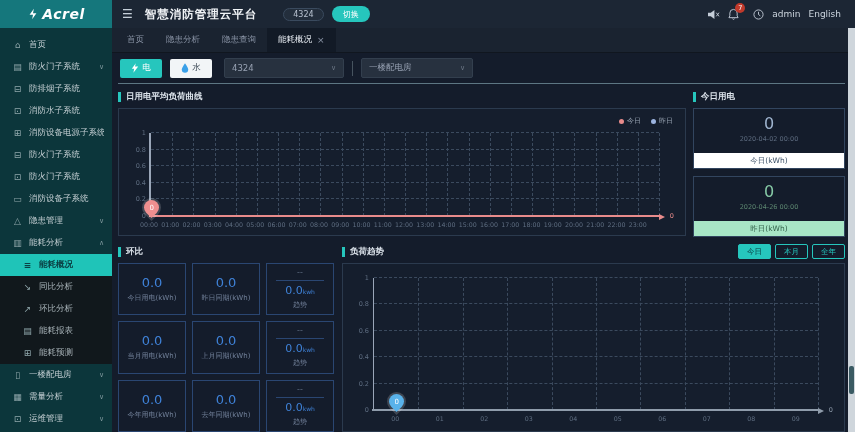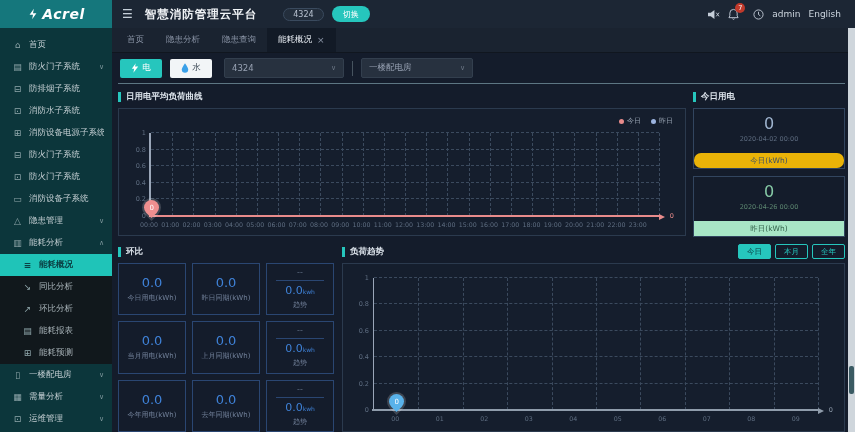--- a/index.html
+++ b/index.html
@@ -91,21 +91,21 @@
   .lg-item .dot { width:5px; height:5px; border-radius:50%; }
   .lg-item span:last-child { font-size:7px; color:#9aa5b4; }
 
   
   .peak-cards { display:flex; flex-direction:column; gap:7px; }
   .peak-card { border:1px solid #32455f; height:61px; display:flex; flex-direction:column; overflow:hidden; }
   .pk-value { text-align:center; font-size:16px; margin-top:5px; }
   .pk-time { text-align:center; font-size:6.5px; margin-top:2px; }
   .pk-foot { margin-top:auto; height:15px; font-size:7.5px; display:flex; align-items:center; justify-content:center; }
   .peak-card.blue .pk-value { color:#9fb4cf; } .peak-card.blue .pk-time { color:#5d6b7f; }
-  .peak-card.blue .pk-foot { background:#eab308; color:#3a4f66;border-radius:7px; }
+  .peak-card.blue .pk-foot { background:#ffffff; color:#3a4f66; }
   .peak-card.green .pk-value { color:#86c9a6; } .peak-card.green .pk-time { color:#5d8871; }
   .peak-card.green .pk-foot { background:#a8e6c6; color:#33604a; }
 
   
   .hb-grid { display:grid; grid-template-columns:repeat(3,1fr); gap:6px; flex:1; min-height:0; }
   .hb-card { border:1px solid #2a4672; display:flex; flex-direction:column; align-items:center; justify-content:center; gap:3px; overflow:hidden; }
   .hb-value { color:#3f82d8; font-size:13px; }
   .hb-label { color:#72819a; font-size:7px; white-space:nowrap; }
   .tr-top { color:#5d6b7f; font-size:8px; }
   .tr-line { width:72%; border-top:1px solid #2a4672; }

